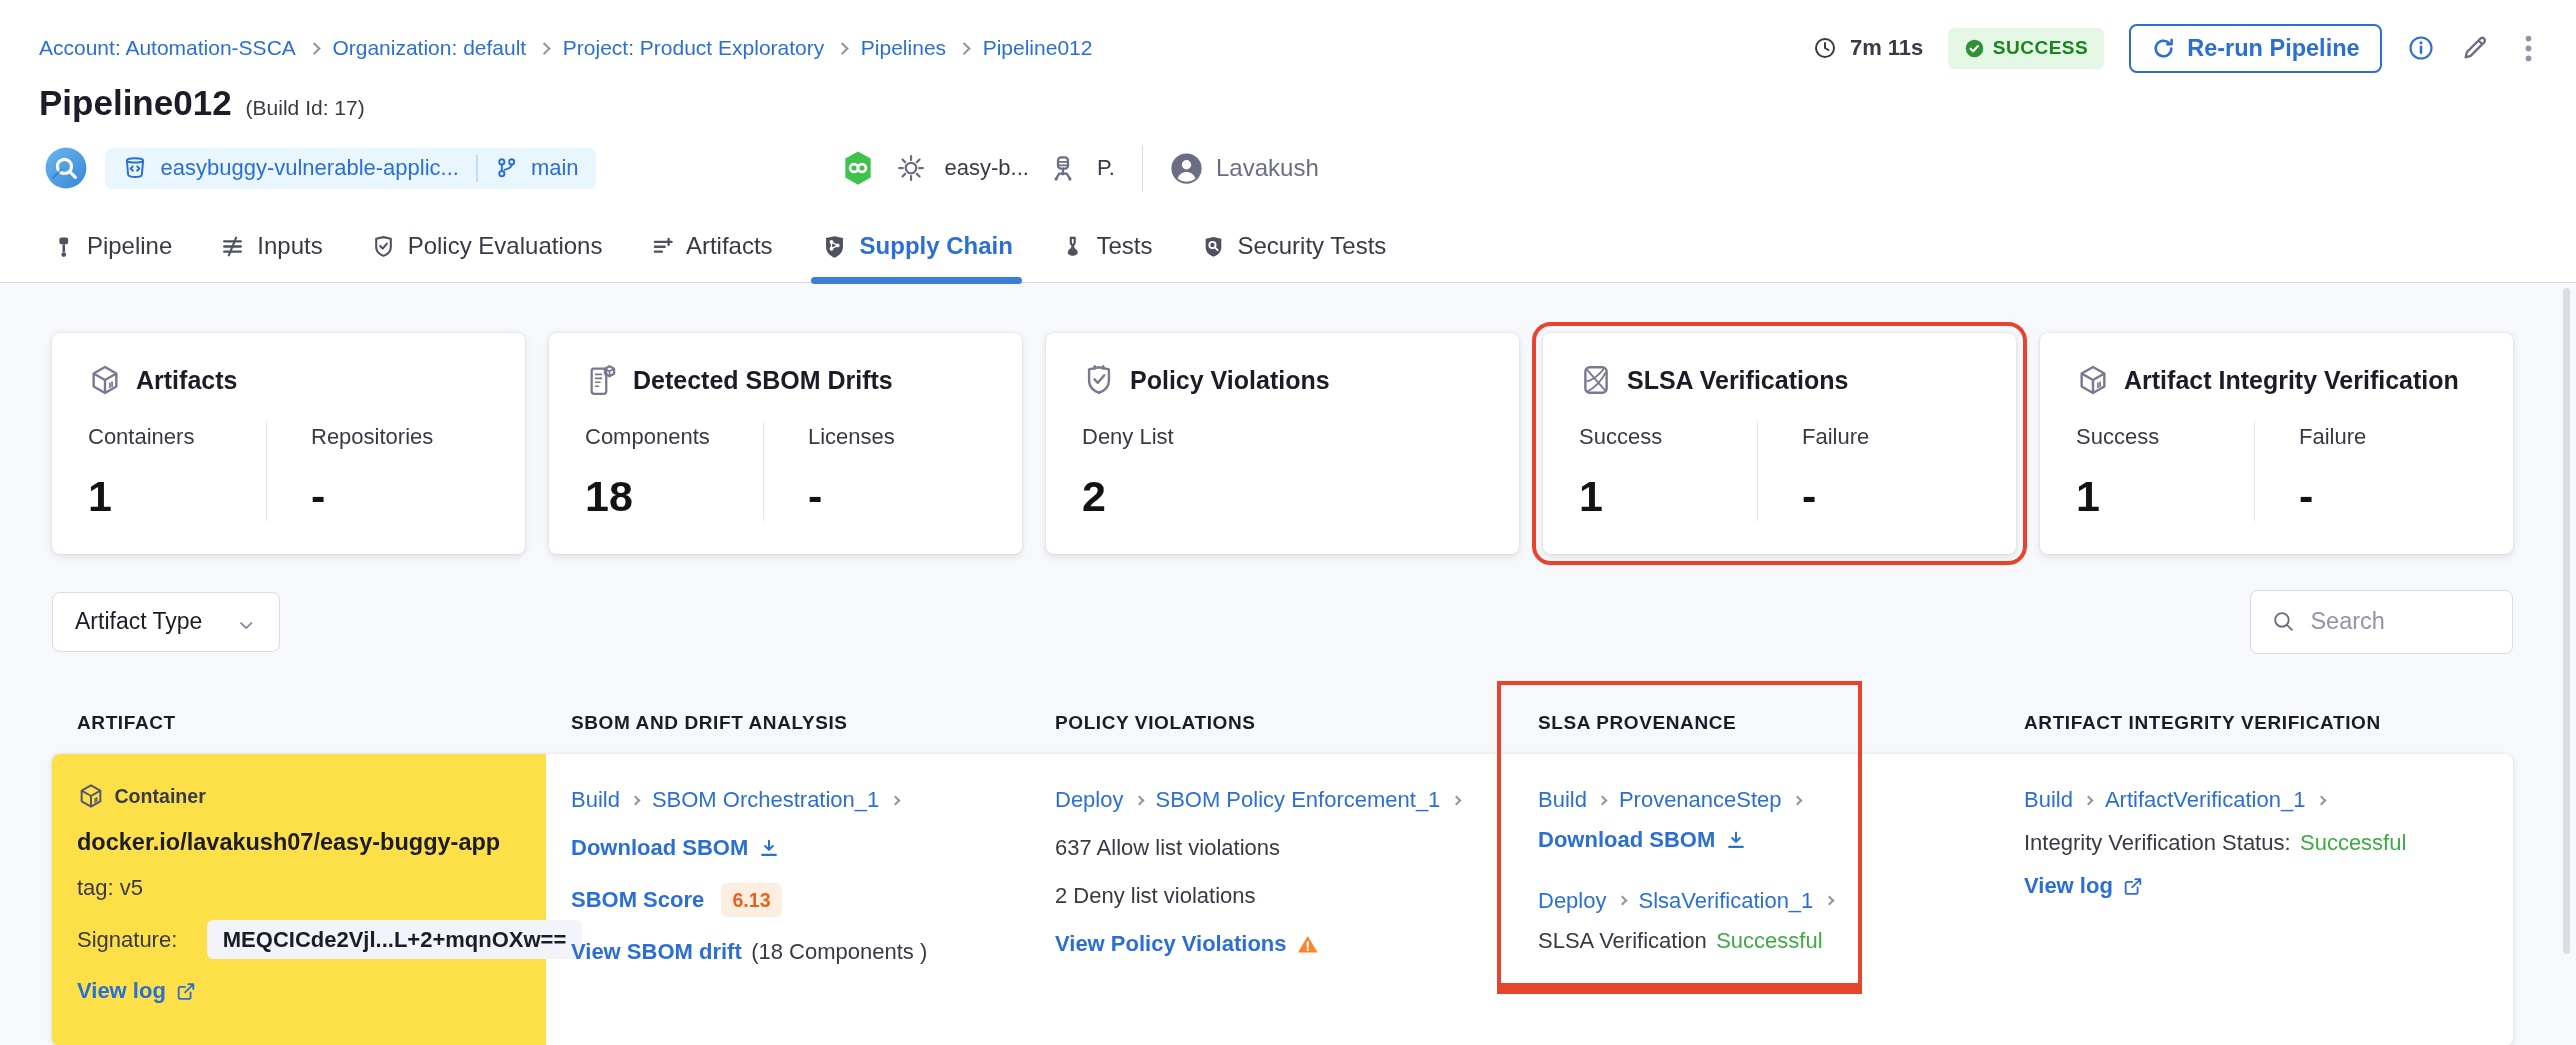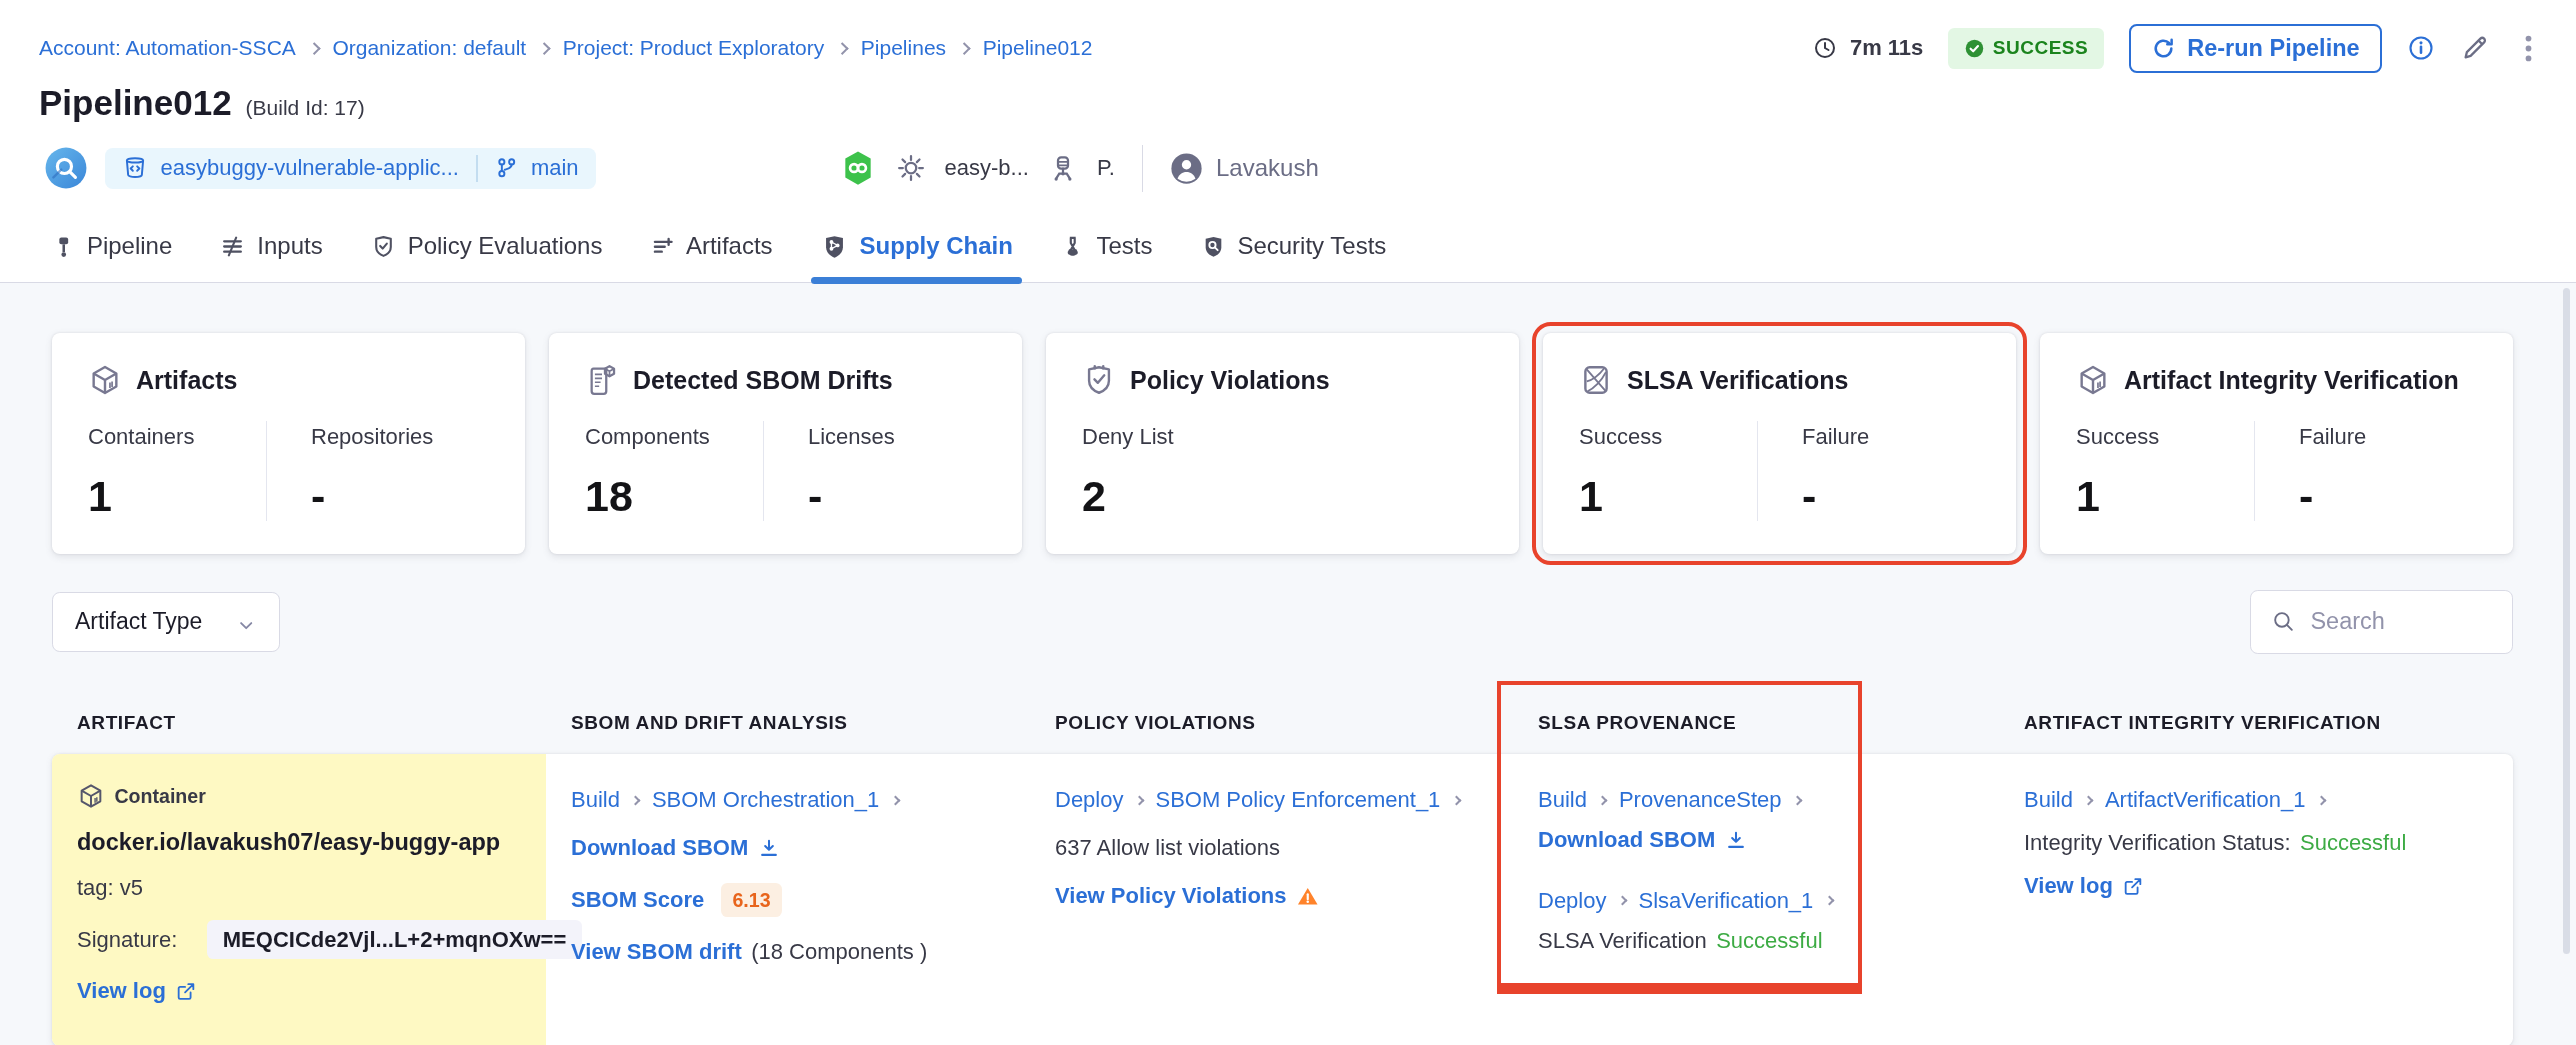--- a/index.html
+++ b/index.html
@@ -51,21 +51,21 @@
   .artifact-type{display:flex;align-items:flex-end;gap:34px;background:#fff;border:1.6px solid var(--line);border-radius:7.8px;padding:15.7px 22px;font-size:23px;color:var(--ink);cursor:pointer;font-family:inherit;}
   .search-box{display:flex;align-items:center;gap:14px;background:#fff;border:1.6px solid var(--line);border-radius:7.8px;width:263px;height:64px;padding:0 20.4px;}
   .search-box input{border:none;outline:none;font-size:23.5px;width:100%;font-family:inherit;color:var(--ink);}
   .search-box input::placeholder{color:var(--faint);}
   .table{margin-top:58px;position:relative;}
   .table-head{display:grid;grid-template-columns:494px 484px 483px 486px 1fr;margin-bottom:20.4px;}
   .th{padding-left:25px;font-size:19px;font-weight:700;letter-spacing:0.6px;color:var(--ink);}
   .table-row{display:grid;grid-template-columns:494px 484px 483px 486px 1fr;background:#fff;border-radius:7.8px;box-shadow:0 0 2.4px rgba(40,41,61,.10),0 2.4px 7px rgba(96,97,112,.12);min-height:246px;overflow:hidden;}
   .cell{padding:33px 22px 23.5px 25px;font-size:22px;color:var(--ink2);}
   .cell .line{display:flex;align-items:center;gap:9.4px;margin-bottom:22px;white-space:nowrap;}
-  .artifact-cell{background:#fef9c3;padding-top:28px;}
+  .artifact-cell{background:#fde047;padding-top:28px;}
   .artifact-cell .line{margin-bottom:19px;}
   a.step-link{color:var(--blue);text-decoration:none;font-weight:400;cursor:pointer;}
   a.action-link{color:var(--blue);text-decoration:none;font-weight:700;cursor:pointer;display:inline-flex;align-items:center;gap:9.4px;}
   .type-label{font-size:19.6px;font-weight:700;color:var(--ink2);}
   .artifact-name{font-size:23.5px;font-weight:700;color:var(--ink);}
   .sig-pill{background:#f3f3fa;border-radius:6.3px;padding:6.3px 15.7px;font-weight:700;color:var(--ink);font-size:22px;margin-left:20.4px;}
   .score-badge{background:var(--score-bg);color:var(--score-text);font-weight:700;font-size:19.6px;padding:5.5px 11px;border-radius:6.3px;margin-left:7.8px;}
   .dark{color:var(--ink2);}
   .green{color:var(--green);font-weight:400;}
   .spacer{height:12.5px;}
@@ -451,20 +451,23 @@
         <div class="line">
           <a class="step-link">Deploy</a>
           <span class="chev small"></span>
           <a class="step-link">SBOM Policy Enforcement_1</a>
           <span class="chev small"></span>
         </div>
         <div class="line">
             <span>637 Allow list violations</span>
           </div>
         <div class="line">
+            <span>2 Deny list violations</span>
+          </div>
+        <div class="line">
           <a class="action-link">
               <span>View Policy Violations</span>
             </a>
           <svg width="23.5" height="23.5" viewBox="0 0 24 24">
               <path d="M12 3L22 20H2z" fill="#ff832b"></path>
               <path d="M12 9.5v5" stroke="#fff" stroke-width="2.2" stroke-linecap="round"></path>
               <circle cx="12" cy="17.2" r="1.3" fill="#fff"></circle>
             </svg>
         </div>
       </div>

